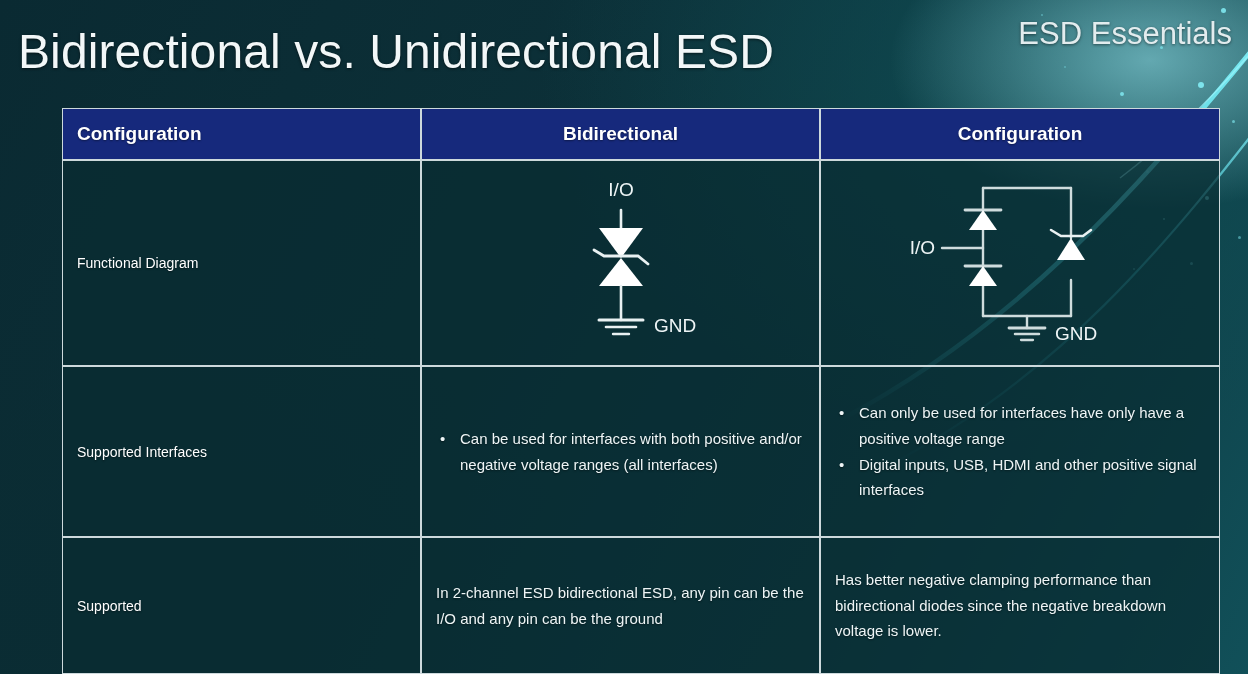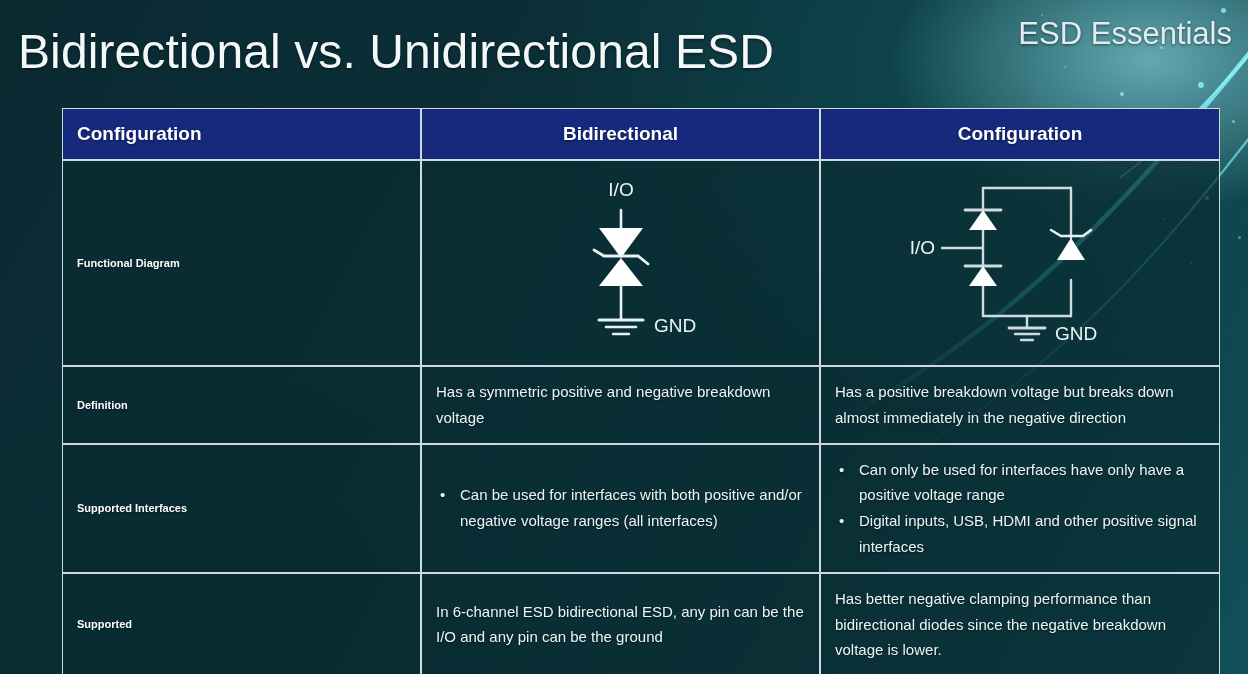--- a/index.html
+++ b/index.html
@@ -51,21 +51,21 @@
     background:#16297c;
     color:#ffffff;
     font-size:19px;
     font-weight:bold;
     height:52px;
     text-shadow:0 1px 2px rgba(0,0,0,.4);
   }
   .th-left { text-align:left; padding-left:14px !important; }
   .th-ctr  { text-align:center; }
   .rowlabel {
-    color:#ffffff; font-size:11px; font-weight:bold;
+    color:#ffffff; font-size:14px; font-weight:normal;
     padding:0 0 0 14px !important;
     text-shadow:0 1px 2px rgba(0,0,0,.45);
   }
   .cell {
     color:#eef5f6; font-size:15px; line-height:1.72;
     padding:12px 14px 12px 14px !important;
     vertical-align:middle;
     text-shadow:0 1px 2px rgba(0,0,0,.45);
   }
   .cell ul { list-style:none; }
@@ -196,25 +196,20 @@
             <polygon points="74,62 102,62 88,42" fill="#ffffff"></polygon>
             <polygon points="74,118 102,118 88,98" fill="#ffffff"></polygon>
             <polygon points="162,92 190,92 176,70" fill="#ffffff"></polygon>
             <text x="40" y="86" fill="#eef5f6" font-size="19" text-anchor="end">I/O</text>
             <text x="160" y="172" fill="#eef5f6" font-size="19" text-anchor="start">GND</text>
           </svg>
         </div>
       </td>
     </tr>
 
-    <tr>
-      <td class="rowlabel">Definition</td>
-      <td class="cell">Has a symmetric positive and negative breakdown voltage</td>
-      <td class="cell">Has a positive breakdown voltage but breaks down almost immediately in the negative direction</td>
-    </tr>
 
     <tr>
       <td class="rowlabel">Supported Interfaces</td>
       <td class="cell">
         <ul>
           <li>
             <span class="bul">•</span>
             <span>Can be used for interfaces with both positive and/or negative voltage ranges (all interfaces)</span>
           </li>
         </ul>
@@ -228,17 +223,17 @@
           <li>
             <span class="bul">•</span>
             <span>Digital inputs, USB, HDMI and other positive signal interfaces</span>
           </li>
         </ul>
       </td>
     </tr>
 
     <tr>
       <td class="rowlabel">Supported</td>
-      <td class="cell">In 6-channel ESD bidirectional ESD, any pin can be the I/O and any pin can be the ground</td>
+      <td class="cell">In 2-channel ESD bidirectional ESD, any pin can be the I/O and any pin can be the ground</td>
       <td class="cell">Has better negative clamping performance than bidirectional diodes since the negative breakdown voltage is lower.</td>
     </tr>
   </tbody>
 </table>
 
 </body></html>

